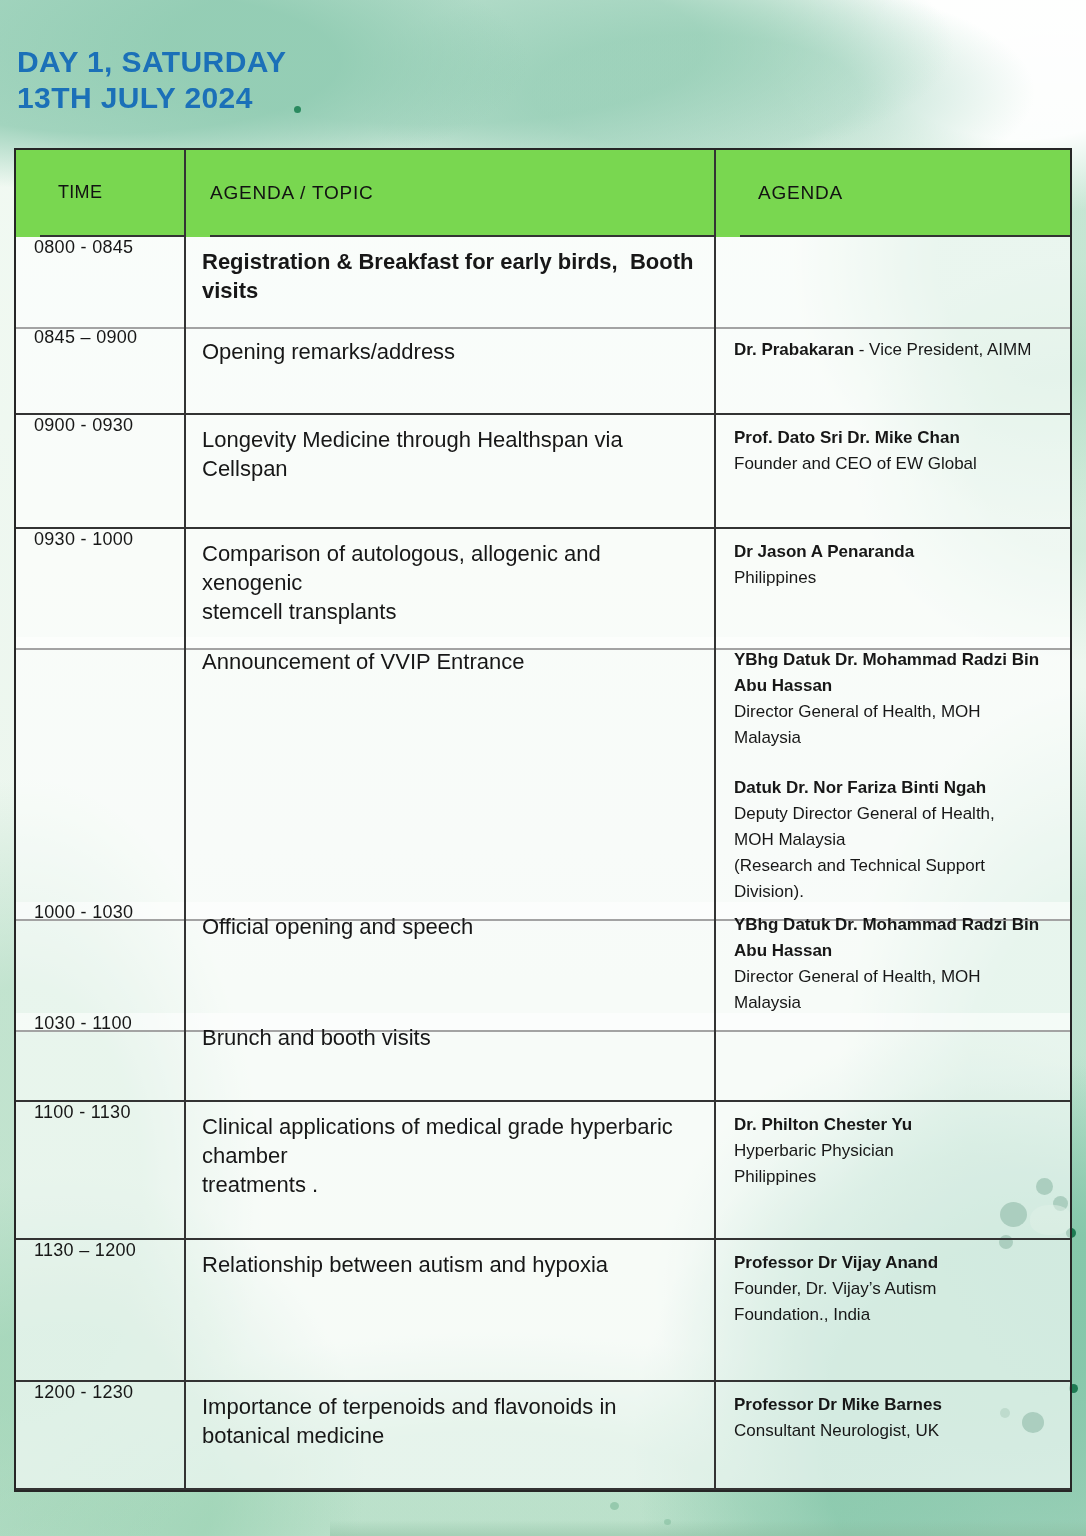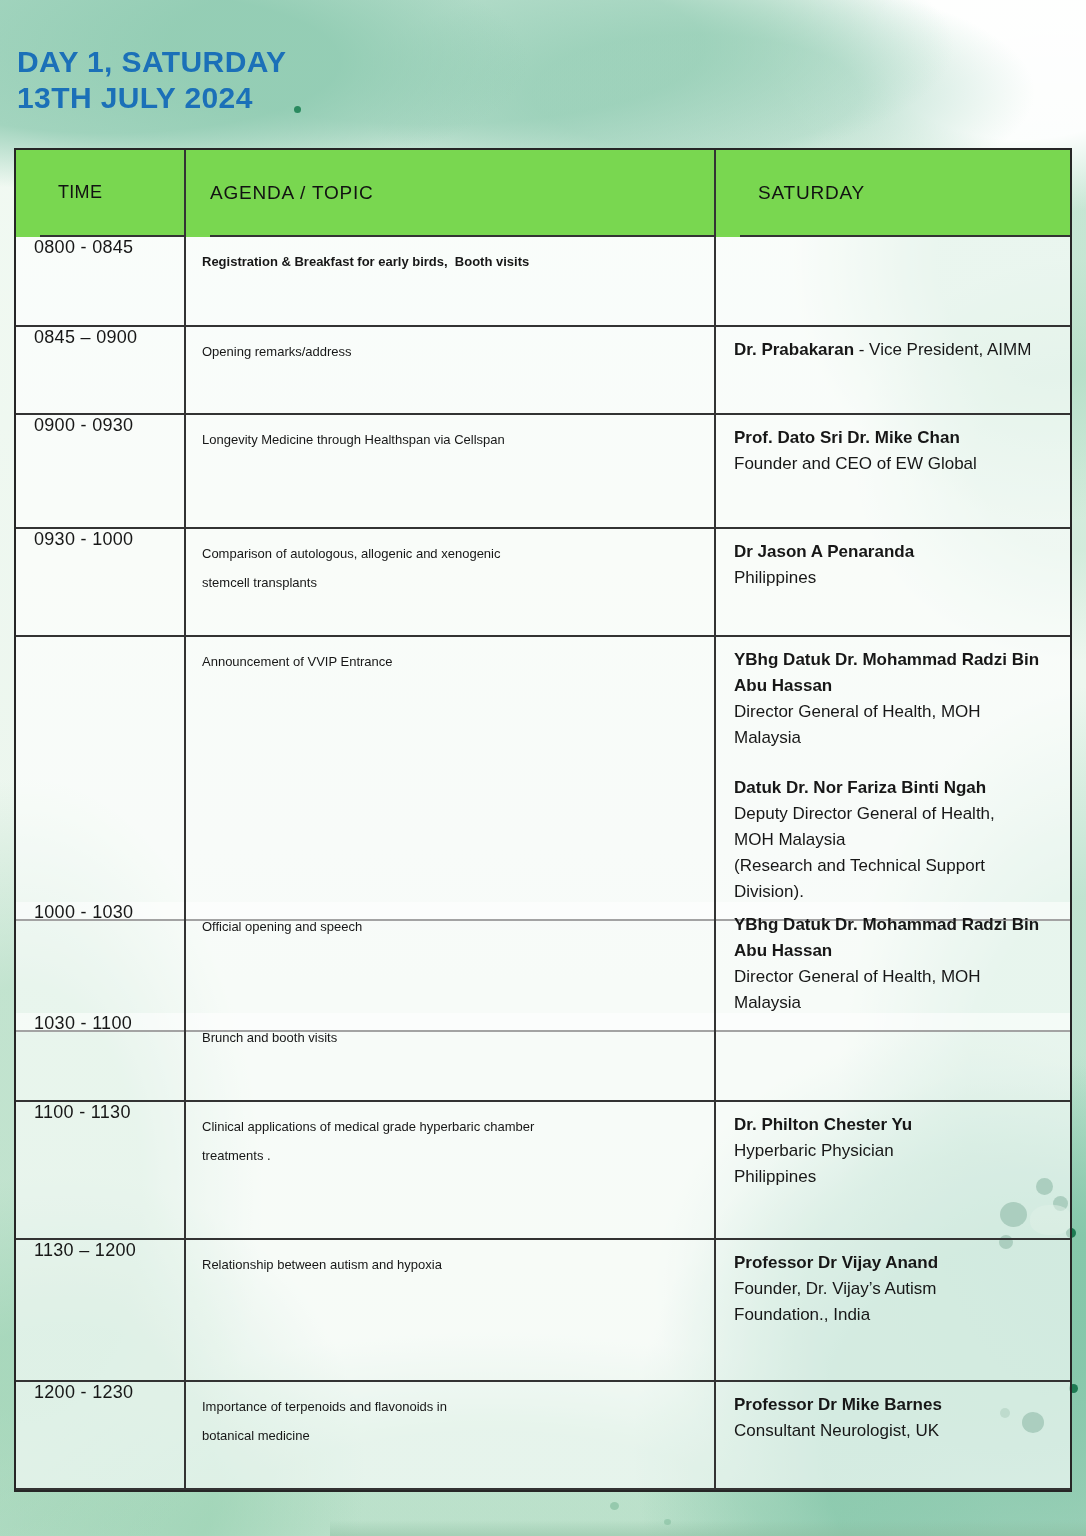--- a/index.html
+++ b/index.html
@@ -54,21 +54,21 @@
     border-right:2px solid #333;border-bottom:2px solid #333;
     display:flex;flex-direction:column;justify-content:flex-start;
     background:rgba(255,255,255,.55);
     color:#171717;box-sizing:border-box;
   }
   .cell:last-child{border-right:none;}
   .thead{height:87px;}
   .thead .cell{background:transparent;justify-content:center;margin-left:24px;}
   .hcell{font-size:19px;letter-spacing:.8px;color:#121212;}
   .time-cell{padding-left:18px;font-size:18px;letter-spacing:.3px;}
-  .topic-cell{padding:10px 14px 22px 16px;font-size:13px;line-height:29px;}
+  .topic-cell{padding:10px 14px 22px 16px;font-size:22px;line-height:29px;}
   .topic-text{white-space:pre-wrap;}
   .speaker-cell{padding:10px 6px 14px 18px;font-size:17px;line-height:26px;}
   .sline{white-space:pre-wrap;}
   .sline.blank{height:24px;}
   .b{font-weight:bold;}
 </style>
 </head>
 <body>
 
 <div class="page">
@@ -97,21 +97,21 @@
 
   <div class="agenda-table">
     <div class="trow thead" style="background:#79d750;">
       <div class="cell hcell time-cell">
         <span>TIME</span>
       </div>
       <div class="cell hcell" style="padding-left:0;">
         <span>AGENDA / TOPIC</span>
       </div>
       <div class="cell hcell" style="padding-left:18px;">
-        <span>SATURDAY</span>
+        <span>AGENDA</span>
       </div>
     </div>
     <div id="tbody">
         <div class="trow" style="height: 90px;">
           <div class="cell time-cell">
             <div>0800 - 0845</div>
           </div>
           <div class="cell topic-cell">
             <div class="topic-text"><span class="b">Registration &amp; Breakfast for early birds,  Booth visits</span></div>
           </div>

